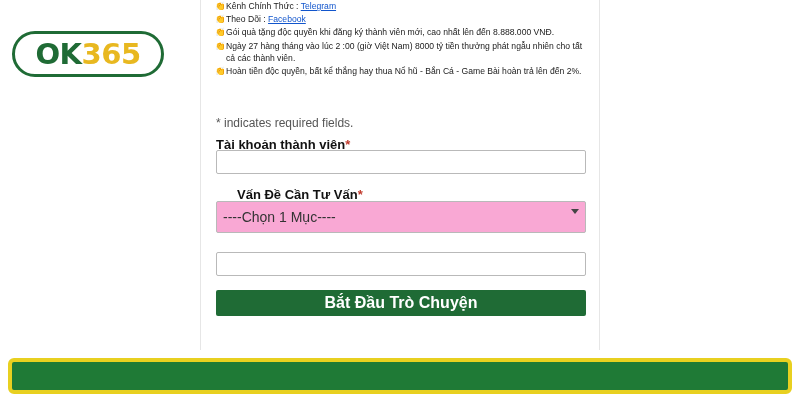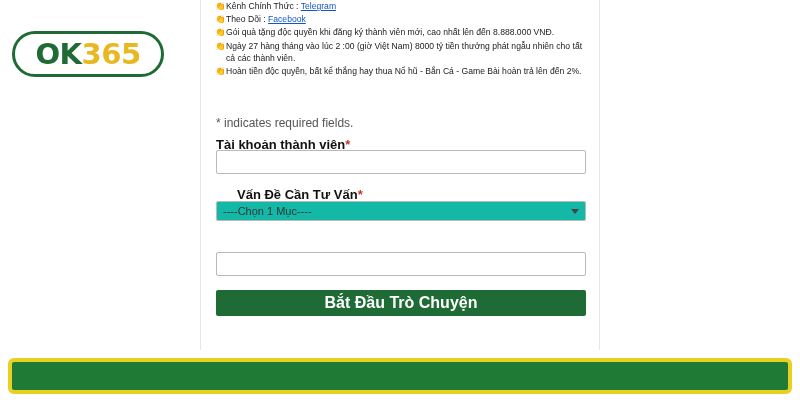--- a/index.html
+++ b/index.html
@@ -129,27 +129,27 @@
   #label-account { top: 137px; }
   #input-account { top: 150px; }
 
   #label-issue { top: 187px; margin-left: 21px; }
 
   #select-issue {
     position: absolute;
     left: 15px;
     top: 201px;
     width: 370px;
-    height: 20px;
+    height: 32px;
     border: 1px solid #b9b9b9;
     border-radius: 2px;
-    background: #14b8a6;
-    box-sizing: border-box;
-    font-family: "Liberation Sans", sans-serif;
-    font-size: 11px;
+    background: #f9a8d4;
+    box-sizing: border-box;
+    font-family: "Liberation Sans", sans-serif;
+    font-size: 14px;
     color: #333333;
     padding: 0 6px;
     appearance: none;
     -webkit-appearance: none;
   }
   #select-arrow {
     position: absolute;
     left: 370px;
     top: 209px;
     width: 0;

